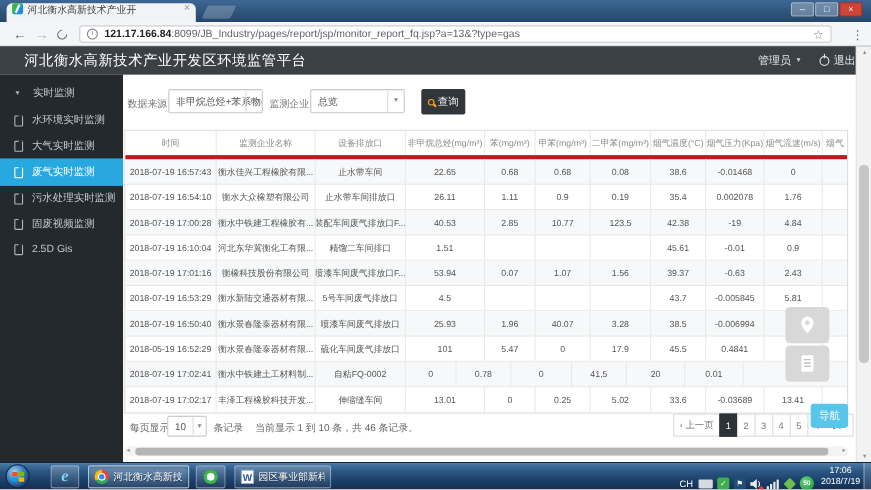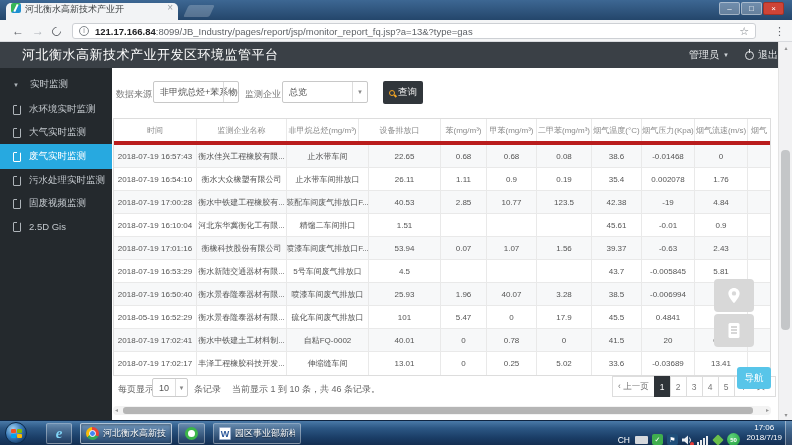--- a/index.html
+++ b/index.html
@@ -235,22 +235,22 @@
     </div>
     <div class="search-btn">
       <span class="mag"></span>
       <span>查询</span>
     </div>
 
     <div class="tbl">
       <div class="thead">
           <div class="cell c0">时间</div>
           <div class="cell c1">监测企业名称</div>
+          <div class="cell c2">设备排放口</div>
           <div class="cell c3">非甲烷总烃(mg/m³)</div>
-          <div class="cell c2">设备排放口</div>
           <div class="cell c4">苯(mg/m³)</div>
           <div class="cell c5">甲苯(mg/m³)</div>
           <div class="cell c6">二甲苯(mg/m³)</div>
           <div class="cell c7">烟气温度(°C)</div>
           <div class="cell c8">烟气压力(Kpa)</div>
           <div class="cell c9">烟气流速(m/s)</div>
           <div class="cell c10">烟气</div>
         </div>
       <div>
           <div class="trow">
@@ -354,21 +354,20 @@
             <div class="cell c6">17.9</div>
             <div class="cell c7">45.5</div>
             <div class="cell c8">0.4841</div>
             <div class="cell c9"></div>
             <div class="cell c10"></div>
           </div>
           <div class="trow">
             <div class="cell c0">2018-07-19 17:02:41</div>
             <div class="cell c1">衡水中铁建土工材料制...</div>
             <div class="cell c2">自粘FQ-0002</div>
-            <div class="cell c3">40.01</div>
             <div class="cell c4">0</div>
             <div class="cell c5">0.78</div>
             <div class="cell c6">0</div>
             <div class="cell c7">41.5</div>
             <div class="cell c8">20</div>
             <div class="cell c9">0.01</div>
             <div class="cell c10"></div>
           </div>
           <div class="trow">
             <div class="cell c0">2018-07-19 17:02:17</div>

